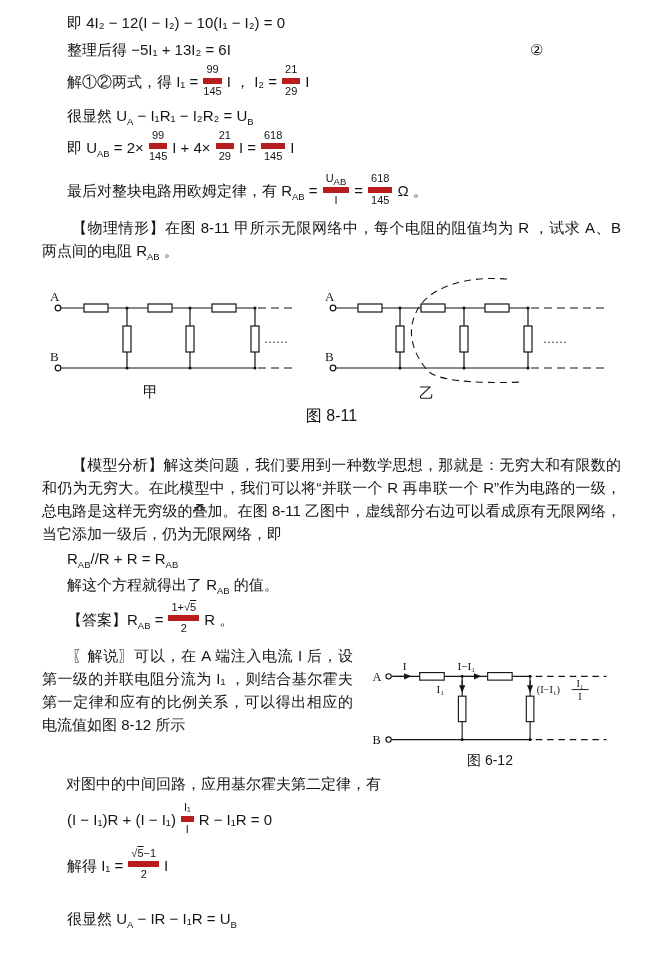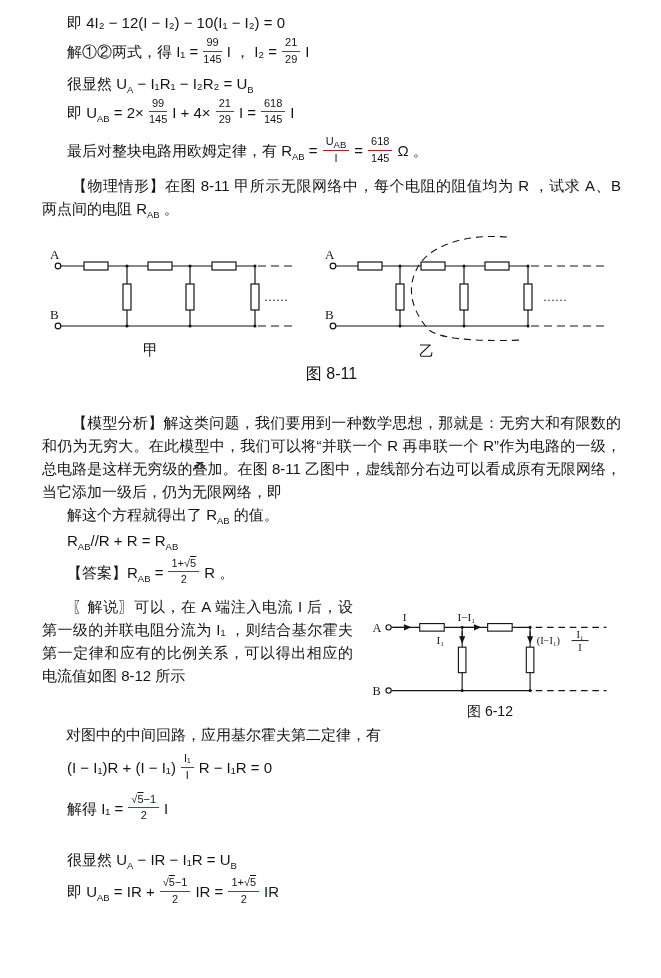--- a/index.html
+++ b/index.html
@@ -5,21 +5,21 @@
   html,body { margin:0; padding:0; background:#ffffff; }
   .page {
     width:661px; height:928px; box-sizing:border-box;
     padding:8px 40px 12px 42px; background:#fff; overflow:hidden;
     font-family:"Liberation Sans", sans-serif; color:#151515;
   }
   .eq { font-size:15px; padding-left:25px; margin:3px 0; position:relative; line-height:24px; }
   .eq .tag { position:absolute; left:488px; top:0; }
   .frac { display:inline-block; vertical-align:middle; text-align:center;
           font-size:11px; line-height:1.25; margin:0 5px; transform:translateY(-2px); }
-  .frac .num { display:block; border-bottom:1px solid #b91c1c; padding:0 3px 1px;text-align:center; }
+  .frac .num { display:block; border-bottom:6px solid #b91c1c; padding:0 3px 1px;text-align:center; }
   .frac .den { display:block; padding-top:1px; }
   .ovl { text-decoration:overline; }
   sub { font-size:9.5px; line-height:0; }
   .para { font-size:15px; line-height:23px; margin:0; text-align:justify; }
   .indent { text-indent:2em; }
   .sec-title { font-size:15px; margin:10px 0 2px; text-indent:1em; }
   .figrow { display:flex; justify-content:space-between; align-items:flex-end; margin:12px 0 0 4px; }
   .figcap { text-align:center; font-size:16px; margin:6px 0 26px; }
   .model { margin-top:8px; }
   .flow { margin-top:6px; }
@@ -30,20 +30,24 @@
   .t13 { font-size:13px; } .t12 { font-size:12px; } .t15 { font-size:15px; } .t11 { font-size:11px; }
   svg { display:block; }
 </style>
 </head>
 <body>
 
 <div class="page">
 
   <div class="eq">即 4I₂ − 12(I − I₂) − 10(I₁ − I₂) = 0</div>
 
+  <div class="eq">
+    <span>整理后得 −5I₁ + 13I₂ = 6I</span>
+    <span class="tag">②</span>
+  </div>
 
   <div class="eq">
     <span>解①②两式，得 I₁ =</span><span class="frac"><span class="num">99</span><span class="den">145</span></span><span>I ， I₂ =</span><span class="frac"><span class="num">21</span><span class="den">29</span></span><span>I</span>
   </div>
 
   <div class="eq">
     <span>很显然 U</span><sub>A</sub><span> − I₁R₁ − I₂R₂ = U</span><sub>B</sub>
   </div>
 
   <div class="eq">
@@ -127,26 +131,26 @@
       <text x="4" y="27" class="t13">A</text>
       <text x="4" y="87" class="t13">B</text>
       <text x="222" y="69" class="t12">……</text>
       <text x="98" y="124" class="t15">乙</text>
     </svg>
   </div>
   <div class="figcap">图 8-11</div>
 
   <p class="para indent model">【模型分析】解这类问题，我们要用到一种数学思想，那就是：无穷大和有限数的和仍为无穷大。在此模型中，我们可以将“并联一个 R 再串联一个 R”作为电路的一级，总电路是这样无穷级的叠加。在图 8-11 乙图中，虚线部分右边可以看成原有无限网络，当它添加一级后，仍为无限网络，即</p>
 
+  <div class="eq" style="margin:2px 0;">
+    <span>R</span><sub>AB</sub><span>//R + R = R</span><sub>AB</sub>
+  </div>
+
   <div class="eq" style="margin:0 0 2px;">
     <span>解这个方程就得出了 R</span><sub>AB</sub><span> 的值。</span>
-  </div>
-
-  <div class="eq" style="margin:2px 0;">
-    <span>R</span><sub>AB</sub><span>//R + R = R</span><sub>AB</sub>
   </div>
 
   <div class="eq" style="margin:6px 0 4px;">
     <span>【答案】R</span><sub>AB</sub><span> =</span><span class="frac"><span class="num"><span>1+√</span><span class="ovl">5</span><span></span></span><span class="den">2</span></span><span>R 。</span>
   </div>
 
   <div class="flow">
     <figure class="fig812" style="margin:2px 0 2px 6px;">
       <svg width="250" height="106" viewBox="0 0 265 112" style="margin:0 auto;">
         <defs>

